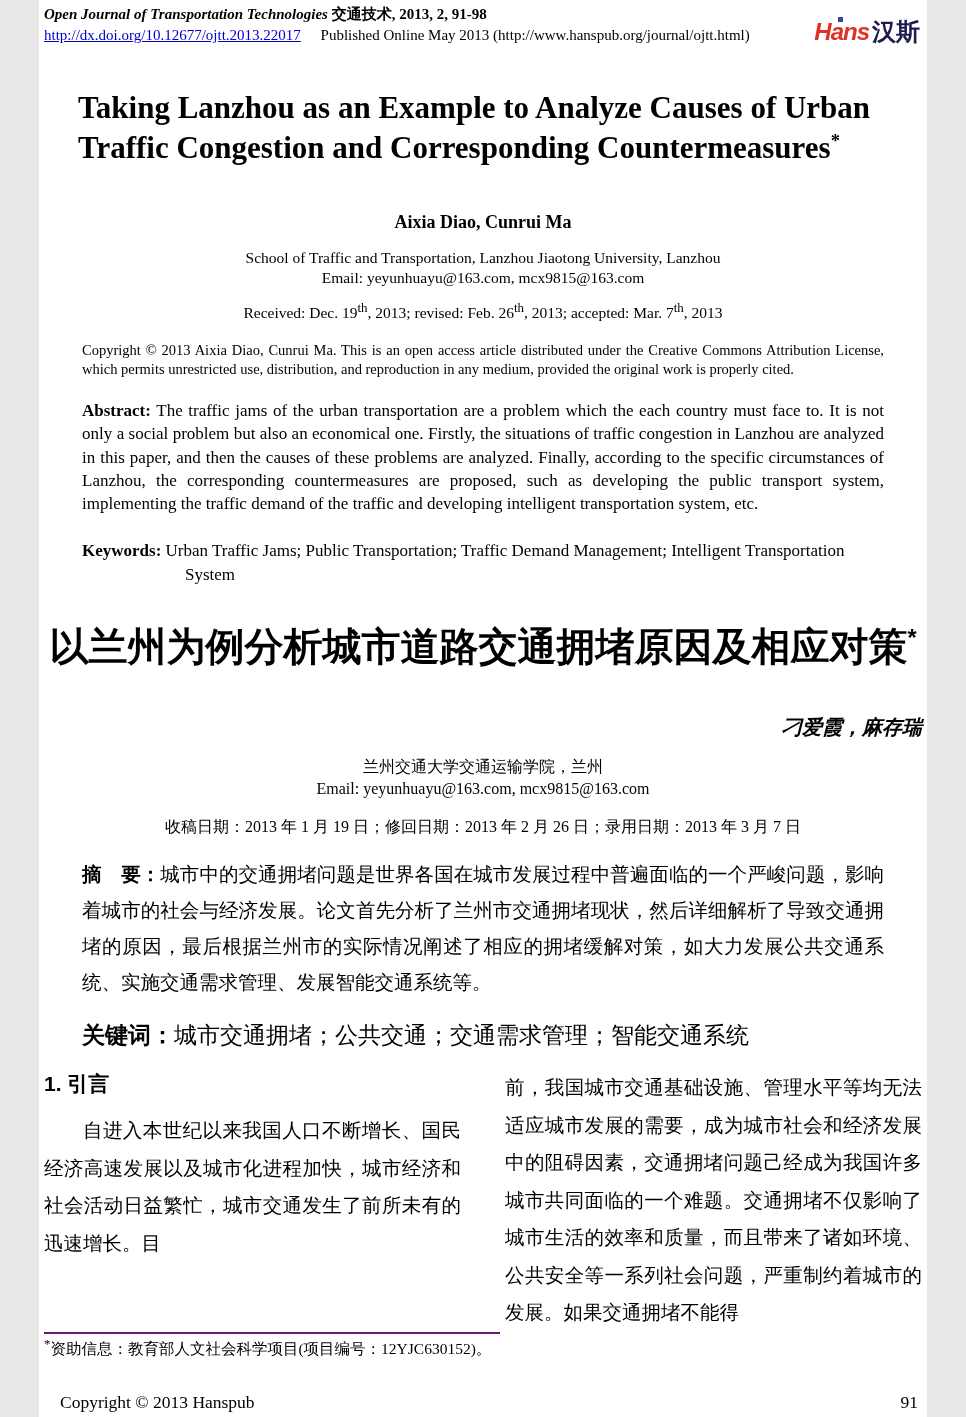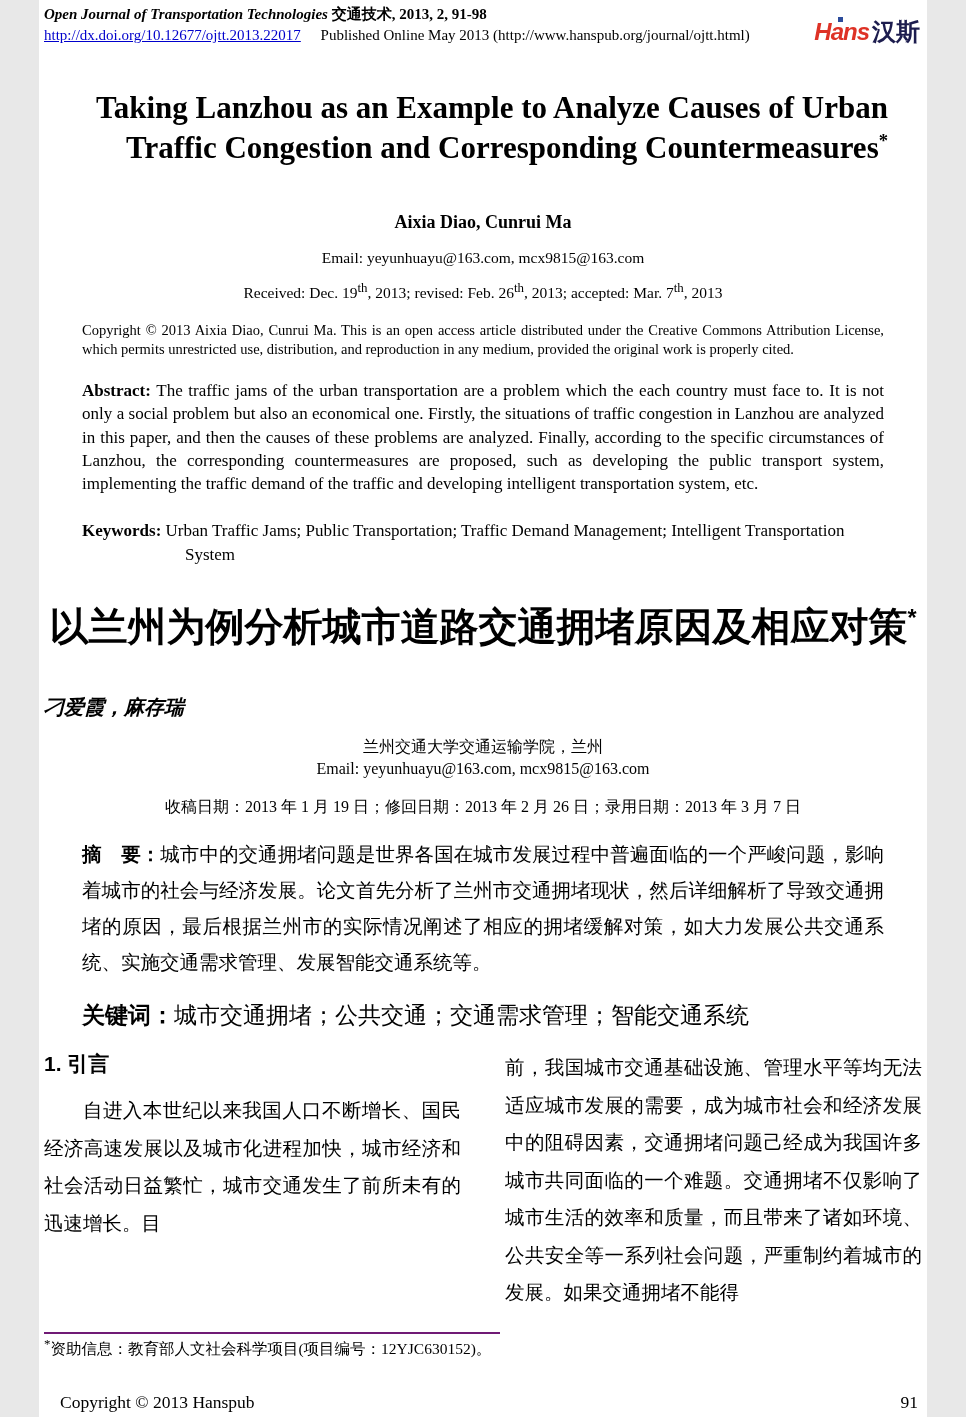--- a/index.html
+++ b/index.html
@@ -28,21 +28,21 @@
     font-size: 24px; font-weight: bold; line-height: 27px;
     white-space: nowrap;
   }
   .logo-hans { color: var(--hans-red, #DE3226); font-style: italic; letter-spacing: -1px; position: relative; }
   .logo-dot { position: absolute; top: -1px; left: 24px; width: 5px; height: 5px; background: var(--dot-blue, #2B4B9B); }
   .logo-cjk { color: var(--hans-dark, #1C1C4E); margin-left: 3px; }
 
   
   .title-en {
     margin: 42px auto 0; width: 810px;
-    text-align: right; font-size: 31px; font-weight: bold; line-height: 40px;
+    text-align: left; font-size: 31px; font-weight: bold; line-height: 40px;
   }
   .title-en sup, .title-zh sup { font-size: 60%; }
   sup { line-height: 0; }
   .authors-en { margin-top: 44px; text-align: center; font-size: 18px; font-weight: bold; }
   .affil-en { margin-top: 15px; text-align: center; font-size: 15.5px; line-height: 20px; }
   .received { margin-top: 16px; text-align: center; font-size: 15.5px; }
   .copyright { margin: 19px 38px 0 38px; text-align: justify; font-size: 14.5px; line-height: 18.5px; }
   .abstract-en { margin: 21px 38px 0 38px; text-align: justify; font-size: 17px; line-height: 23.3px; }
   .b { font-weight: bold; }
   .keywords-en {
@@ -50,21 +50,21 @@
     padding-left: 103px; text-indent: -103px;
   }
 
   
   .cjk-sans { font-family: "Liberation Sans", sans-serif; }
   .title-zh {
     margin-top: 34px; text-align: center;
     font-size: 39px; font-weight: bold; line-height: 54px;
     font-family: "Liberation Sans", sans-serif;
   }
-  .authors-zh { margin-top: 40px; text-align: left; font-size: 20px; font-weight: bold; font-style: italic; font-family: Liberation Serif, serif; }
+  .authors-zh { margin-top: 40px; text-align: right; font-size: 20px; font-weight: bold; font-style: italic; font-family: Liberation Serif, serif; }
   .affil-zh { margin-top: 15px; text-align: center; font-size: 16px; line-height: 22px; }
   .email-zh { text-align: center; font-size: 16px; line-height: 22px; }
   .dates-zh { margin-top: 17px; text-align: center; font-size: 16px; }
   .abstract-zh { margin: 18px 38px 0 38px; text-align: justify; font-size: 19.5px; line-height: 36px; }
   .keywords-zh { margin: 16px 38px 0 38px; font-size: 23px; line-height: 36px; }
 
   
   .columns { margin-top: 15px; display: flex; gap: 44px; }
   .col { width: 456px; }
   .sec-heading {
@@ -104,20 +104,21 @@
 
   <div class="logo">
     <span class="logo-hans">Hans</span><span class="logo-dot"></span><span class="logo-cjk">汉斯</span>
   </div>
 
   <h1 class="title-en"><span>Taking Lanzhou as an Example to Analyze Causes of Urban Traffic Congestion and Corresponding Countermeasures</span><sup>*</sup></h1>
 
   <div class="authors-en">Aixia Diao, Cunrui Ma</div>
 
   <div class="affil-en">
+    <div>School of Traffic and Transportation, Lanzhou Jiaotong University, Lanzhou</div>
     <div>Email: yeyunhuayu@163.com, mcx9815@163.com</div>
   </div>
 
   <div class="received"><span>Received: Dec. 19</span><sup>th</sup><span>, 2013; revised: Feb. 26</span><sup>th</sup><span>, 2013; accepted: Mar. 7</span><sup>th</sup><span>, 2013</span></div>
 
   <p class="copyright">Copyright © 2013 Aixia Diao, Cunrui Ma. This is an open access article distributed under the Creative Commons Attribution License, which permits unrestricted use, distribution, and reproduction in any medium, provided the original work is properly cited.</p>
 
   <p class="abstract-en"><span class="b">Abstract:</span><span> The traffic jams of the urban transportation are a problem which the each country must face to. It is not only a social problem but also an economical one. Firstly, the situations of traffic congestion in Lanzhou are analyzed in this paper, and then the causes of these problems are analyzed. Finally, according to the specific circumstances of Lanzhou, the corresponding countermeasures are proposed, such as developing the public transport system, implementing the traffic demand of the traffic and developing intelligent transportation system, etc.</span></p>
 
   <p class="keywords-en"><span class="b">Keywords:</span><span> Urban Traffic Jams; Public Transportation; Traffic Demand Management; Intelligent Transportation System</span></p>

